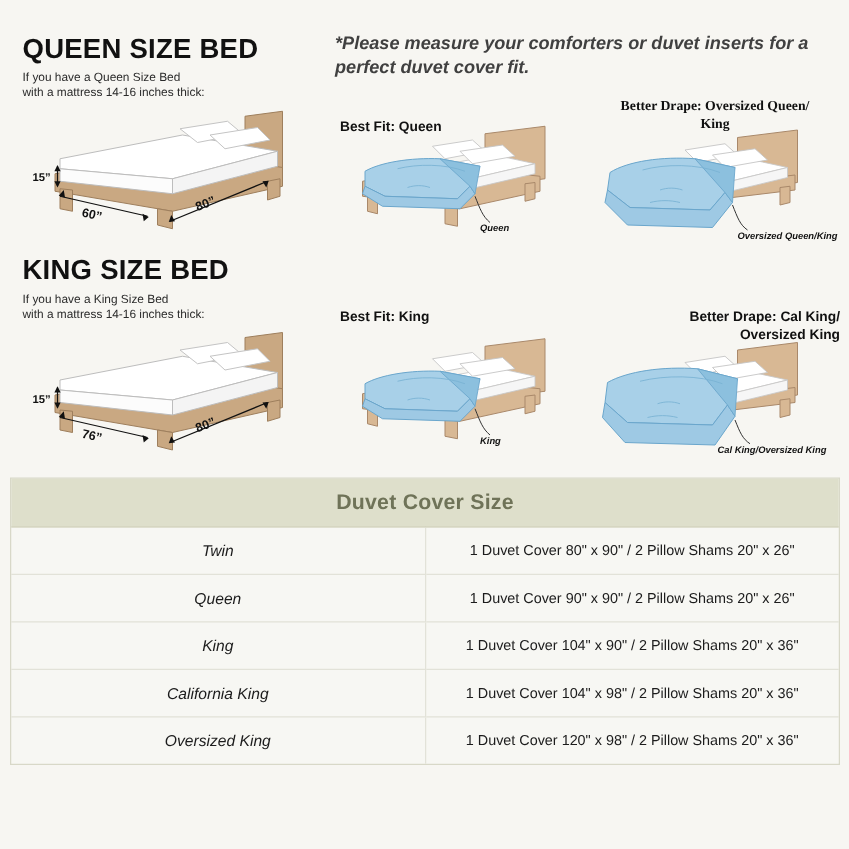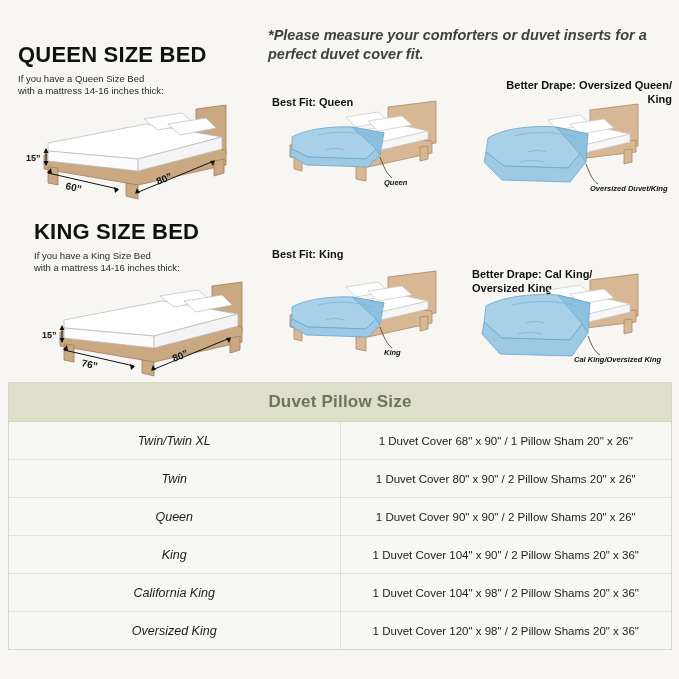--- a/index.html
+++ b/index.html
@@ -15,38 +15,38 @@
 
   
   .sec-title{
     font-size:22px;font-weight:700;letter-spacing:.2px;
     color:#111;line-height:1;
   }
   .sec-sub{
     font-size:9.5px;line-height:12px;color:#2a2a2a;margin-top:7px;
   }
 
-  .block-queen{position:absolute;left:18px;top:44px;width:240px;}
-  .block-king{position:absolute;left:34px;top:205px;width:240px;margin-top:16px;}
+  .block-queen{position:absolute;left:18px;top:28px;width:240px;}
+  .block-king{position:absolute;left:18px;top:205px;width:240px;}
 
   .bedbox{position:relative;width:240px;height:100px;margin-top:6px;}
 
   
   .note{
     position:absolute;left:268px;top:26px;width:404px;
     font-size:14.5px;line-height:19px;font-style:italic;font-weight:700;
     color:#404040;
   }
   .colhead{
     position:absolute;font-size:11px;font-weight:700;color:#111;line-height:14px;
   }
   .colhead.c1{left:272px;top:78px;width:190px;margin-top:17px;}
-  .colhead.c2{left:472px;top:78px;width:200px;text-align:right;}
+  .colhead.c2{left:472px;top:78px;width:200px;text-align:center;font-family:Liberation Serif, serif;}
   .colhead.c3{left:272px;top:247px;width:190px;}
-  .colhead.c4{left:472px;top:247px;width:200px;text-align:left;margin-top:20px;}
+  .colhead.c4{left:472px;top:247px;width:200px;text-align:right;}
 
   .duvetbox{position:absolute;width:200px;height:105px;}
   .duvetbox.b1{left:268px;top:95px;}
   .duvetbox.b2{left:468px;top:92px;width:210px;height:112px;}
   .duvetbox.b3{left:268px;top:265px;}
   .duvetbox.b4{left:468px;top:262px;width:210px;height:112px;}
 
   .tag{
     position:absolute;font-size:7.5px;font-style:italic;font-weight:700;
     color:#111;white-space:nowrap;
@@ -211,21 +211,21 @@
       <polygon points="102,32 136,27 146,36 112,42" fill="#ffffff" stroke="#c4c4c4" stroke-width="0.7"></polygon>
 
       <path d="M20,46 C34,37 62,33 88,35 L120,42 L112,62 L100,76 L36,74 L18,60 Z" fill="#a8d0e8" stroke="#6aa6cc" stroke-width="0.8"></path>
       <path d="M18,60 L36,74 L100,76 L112,62 L118,70 L102,90 L34,88 L16,70 Z" fill="#9ec9e4" stroke="#6aa6cc" stroke-width="0.8"></path>
       <path d="M88,35 L120,42 L118,70 L112,62 Z" fill="#8cc0de" stroke="#6aa6cc" stroke-width="0.7"></path>
       <path d="M46,44 C64,39 90,39 108,46" fill="none" stroke="#79b2d4" stroke-width="0.7"></path>
       <path d="M52,70 C60,68 68,68 76,70" fill="none" stroke="#79b2d4" stroke-width="0.7"></path>
       <path d="M60,60 C66,58 72,58 78,60" fill="none" stroke="#79b2d4" stroke-width="0.7"></path>
       <path d="M118,72 C122,82 124,88 130,92" fill="none" stroke="#333" stroke-width="0.8"></path>
     </svg>
-    <div class="tag" style="left:122px;top:92px;">Oversized Duvet/King</div>
+    <div class="tag" style="left:122px;top:92px;">Oversized Queen/King</div>
   </div>
 
   <div class="duvetbox b3">
     <svg width="200" height="105" viewBox="0 0 200 105">
       <polygon points="120,12 168,6 168,48 120,54" fill="#d8b894" stroke="#a9886a" stroke-width="0.8"></polygon>
       <polygon points="22,50 90,38 164,46 164,58 100,72 22,62" fill="#d8b894" stroke="#a9886a" stroke-width="0.8"></polygon>
       <polygon points="26,60 34,61 34,76 26,74" fill="#d8b894" stroke="#a9886a" stroke-width="0.8"></polygon>
       <polygon points="88,70 98,72 98,86 88,84" fill="#d8b894" stroke="#a9886a" stroke-width="0.8"></polygon>
       <polygon points="152,52 160,51 160,64 152,66" fill="#d8b894" stroke="#a9886a" stroke-width="0.8"></polygon>
       <polygon points="70,40 128,29 160,36 100,50" fill="#ffffff" stroke="#c8c8c8" stroke-width="0.7"></polygon>
@@ -259,29 +259,25 @@
       <path d="M58,61 C64,59 70,59 76,61" fill="none" stroke="#79b2d4" stroke-width="0.7"></path>
       <path d="M120,74 C124,84 126,89 132,93" fill="none" stroke="#333" stroke-width="0.8"></path>
     </svg>
     <div class="tag" style="left:106px;top:93px;">Cal King/Oversized King</div>
   </div>
 
   <div class="tbl">
     <table>
       <thead>
         <tr>
-          <th class="hdr" colspan="2">Duvet Pillow Size</th>
+          <th class="hdr" colspan="2">Duvet Cover Size</th>
         </tr>
       </thead>
       <tbody id="tbody">
           <tr>
-            <td class="lbl">Twin/Twin XL</td>
-            <td class="val">1 Duvet Cover 68" x 90" / 1 Pillow Sham 20" x 26"</td>
-          </tr>
-          <tr>
             <td class="lbl">Twin</td>
             <td class="val">1 Duvet Cover 80" x 90" / 2 Pillow Shams 20" x 26"</td>
           </tr>
           <tr>
             <td class="lbl">Queen</td>
             <td class="val">1 Duvet Cover 90" x 90" / 2 Pillow Shams 20" x 26"</td>
           </tr>
           <tr>
             <td class="lbl">King</td>
             <td class="val">1 Duvet Cover 104" x 90" / 2 Pillow Shams 20" x 36"</td>

